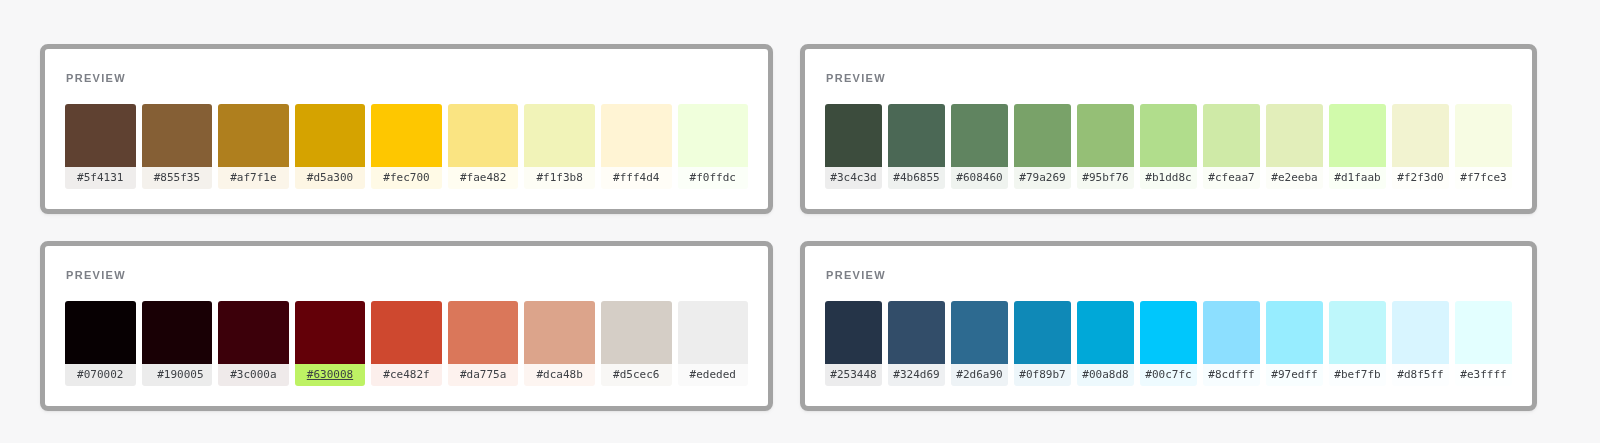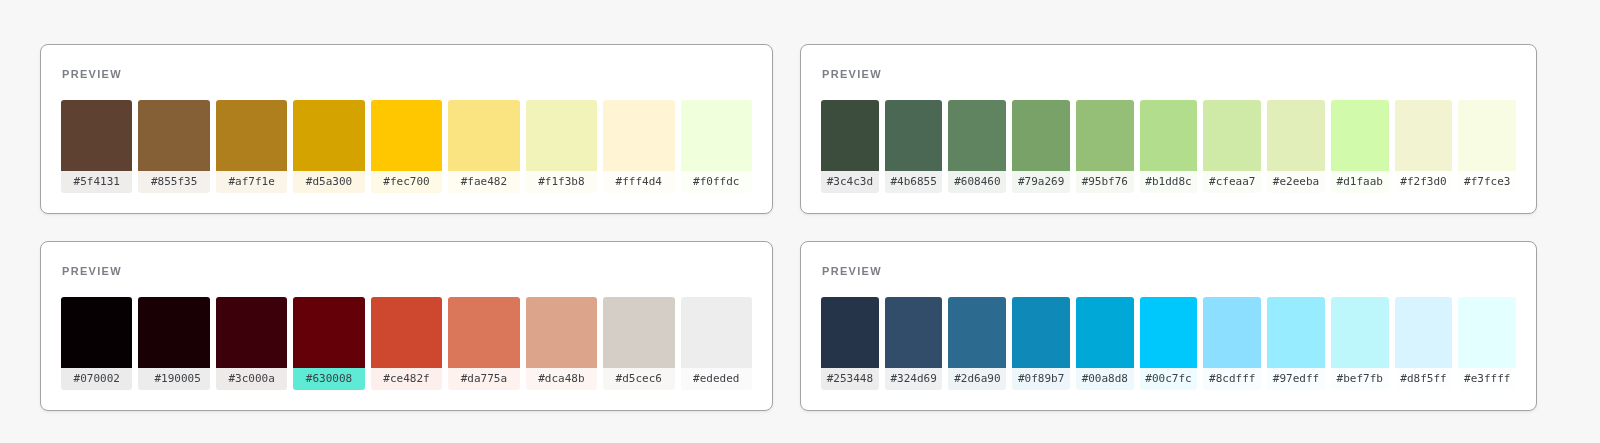--- a/index.html
+++ b/index.html
@@ -23,21 +23,21 @@
     display: grid;
     grid-template-columns: 733px 737px;
     grid-template-rows: 170px 170px;
     column-gap: 27px;
     row-gap: 27px;
     align-content: start;
   }
 
   .palette-card {
     background: #ffffff;
-    border: 1px solid #a3a3a3;
+    border: 5px solid #a3a3a3;
     border-radius: 8px;
     box-shadow: 0 1px 2px rgba(17, 17, 26, 0.05),
                 0 2px 4px rgba(17, 17, 26, 0.03);
     box-sizing: border-box;
     padding: 24px 20px 20px 20px;
     display: flex;
     flex-direction: column;
     overflow: hidden;
   }
 
@@ -190,21 +190,21 @@
         <div class="swatch">
           <div class="swatch-chip" style="background: rgb(25, 0, 5);"></div>
           <div class="swatch-hex" style="background: rgb(236, 236, 236); padding-left: 7px;">#190005</div>
         </div>
         <div class="swatch">
           <div class="swatch-chip" style="background: rgb(60, 0, 10);"></div>
           <div class="swatch-hex" style="background: rgb(239, 234, 234);">#3c000a</div>
         </div>
         <div class="swatch">
           <div class="swatch-chip" style="background: rgb(99, 0, 8);"></div>
-          <div class="swatch-hex" style="background: #5eead4;">#630008</div>
+          <div class="swatch-hex" style="background: #bef264; text-decoration: underline;">#630008</div>
         </div>
         <div class="swatch">
           <div class="swatch-chip" style="background: rgb(206, 72, 47);"></div>
           <div class="swatch-hex" style="background: rgb(252, 239, 236);">#ce482f</div>
         </div>
         <div class="swatch">
           <div class="swatch-chip" style="background: rgb(218, 119, 90);"></div>
           <div class="swatch-hex" style="background: rgb(253, 242, 238);">#da775a</div>
         </div>
         <div class="swatch">

